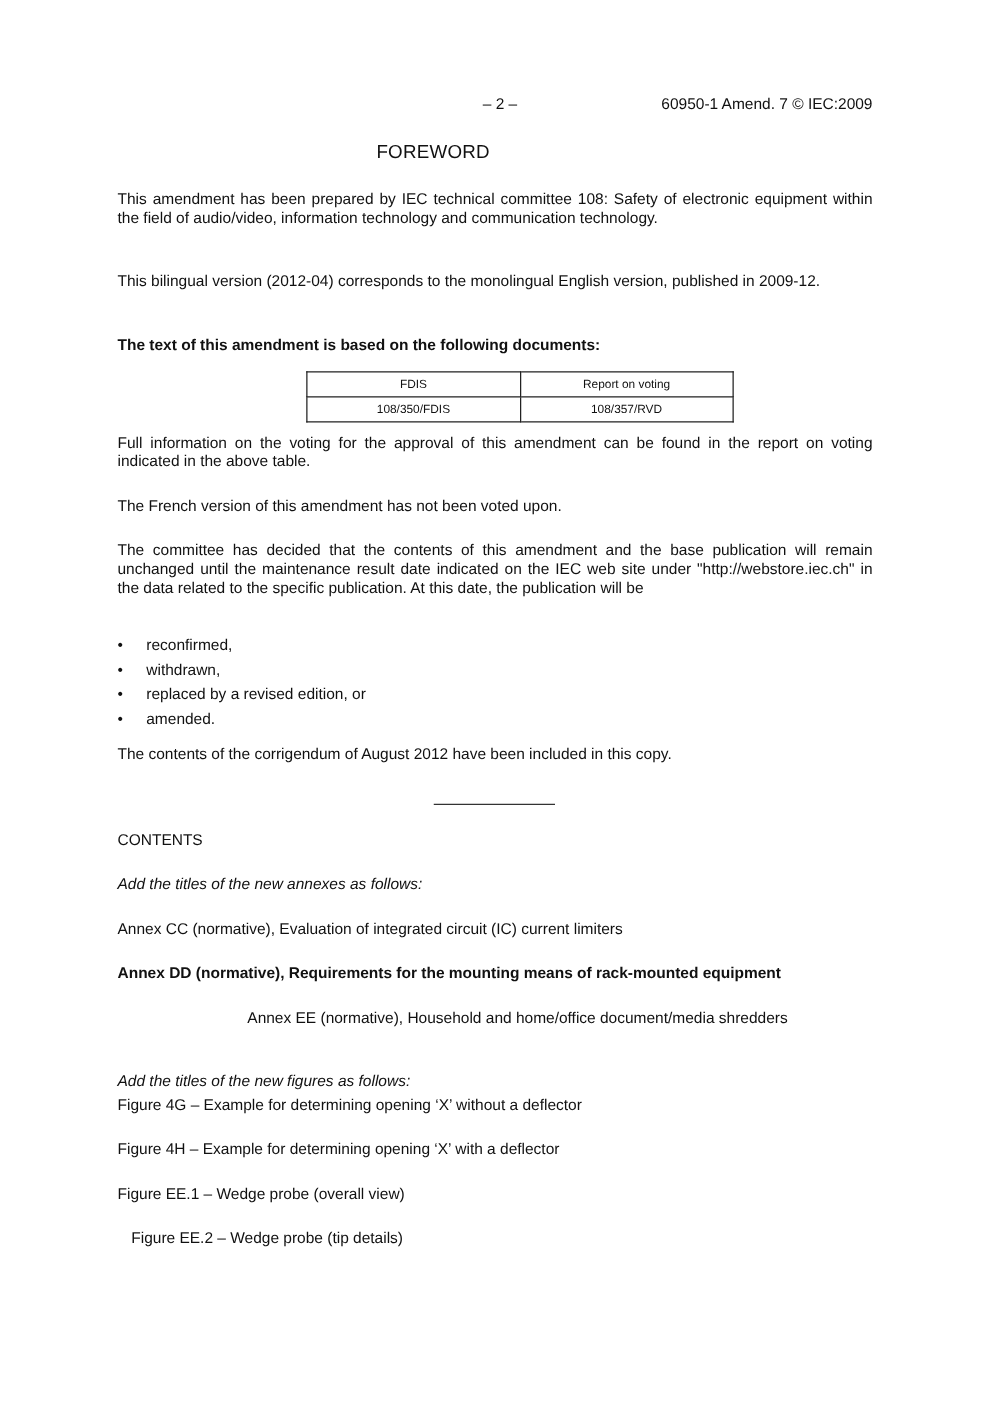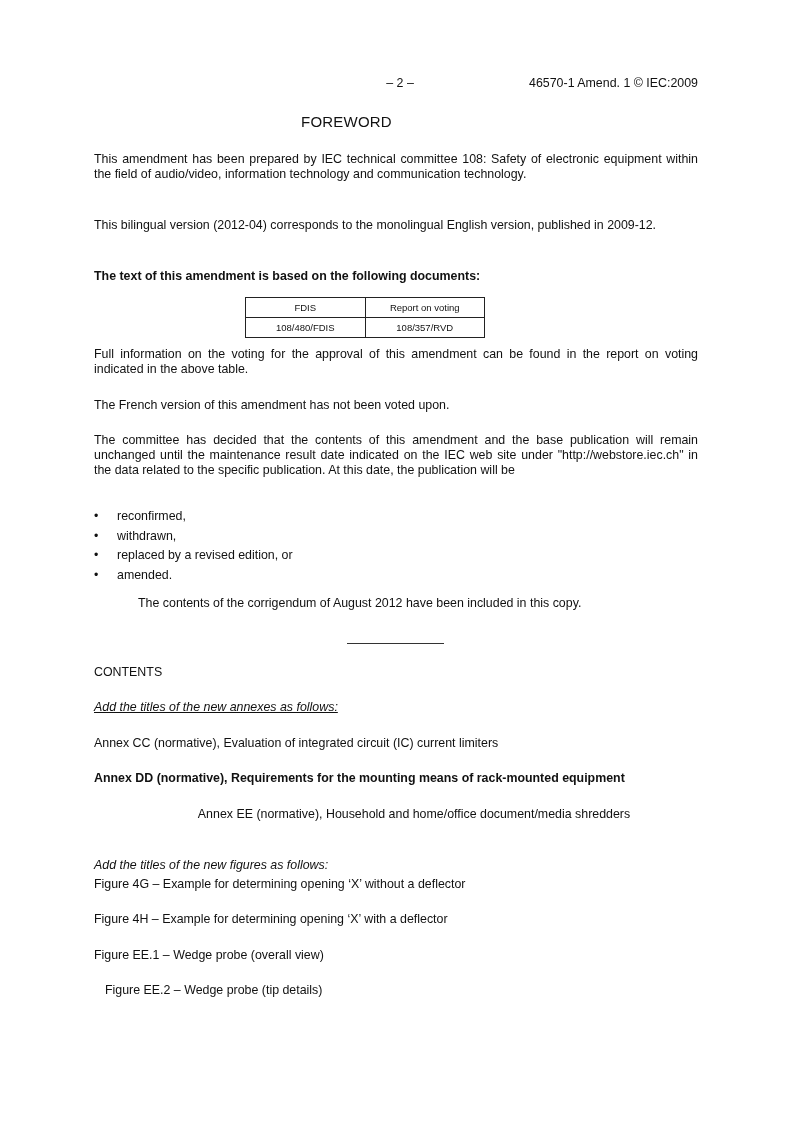--- a/index.html
+++ b/index.html
@@ -35,21 +35,21 @@
       letter-spacing: 0.2px;
     }
     .para {
       left: 94px; width: 604px;
       text-align: justify;
       text-align-last: left;
     }
     table.docs {
       position: absolute;
       left: 245px; top: 297px;
-      width: 240px;
+      width: 342px;
       border-collapse: collapse;
       font-size: 9.5px;
     }
     table.docs td {
       border: 1px solid #222;
       text-align: center;
       height: 19px;
       padding: 0;
       width: 50%;
     }
@@ -71,36 +71,36 @@
     }
     .line {
       left: 94px; width: 640px; white-space: nowrap;
     }
     .italic { font-style: italic; }
   </style>
 </head>
 <body>
 
 <div class="abs header-page">– 2 –</div>
-<div class="abs header-ref">46570-1 Amend. 1 © IEC:2009</div>
+<div class="abs header-ref">60950-1 Amend. 7 © IEC:2009</div>
 
 <div class="abs title">FOREWORD</div>
 
 <div class="abs para" style="top:152px;">This amendment has been prepared by IEC technical committee 108: Safety of electronic equipment within the field of audio/video, information technology and communication technology.</div>
 <div class="abs para" style="top:218px;">This bilingual version (2012-04) corresponds to the monolingual English version, published in 2009-12.</div>
 <div class="abs para" style="top:269px;font-weight:bold;">The text of this amendment is based on the following documents:</div>
 
 <table class="docs">
   <tbody>
       <tr>
     <td>FDIS</td>
     <td>Report on voting</td>
   </tr>
   <tr>
-    <td>108/480/FDIS</td>
+    <td>108/350/FDIS</td>
     <td>108/357/RVD</td>
   </tr>
 </tbody>
   </table>
 
 <div class="abs para" style="top:347px;">Full information on the voting for the approval of this amendment can be found in the report on voting indicated in the above table.</div>
 <div class="abs para" style="top:398px;">The French version of this amendment has not been voted upon.</div>
 <div class="abs para" style="top:433px;">The committee has decided that the contents of this amendment and the base publication will remain unchanged until the maintenance result date indicated on the IEC web site under "http://webstore.iec.ch" in the data related to the specific publication. At this date, the publication will be</div>
 
 <ul class="abs bullets">
@@ -115,26 +115,26 @@
   <li>
     <span class="dot">•</span>
     <span>replaced by a revised edition, or</span>
   </li>
   <li>
     <span class="dot">•</span>
     <span>amended.</span>
   </li>
 </ul>
 
-<div class="abs para" style="top:596px;margin-left:44px;">The contents of the corrigendum of August 2012 have been included in this copy.</div>
+<div class="abs para" style="top:596px;">The contents of the corrigendum of August 2012 have been included in this copy.</div>
 
 <div class="abs sep"></div>
 
 <div class="abs line" style="top:665px;">CONTENTS</div>
-<div class="abs line italic" style="top:700px;text-decoration:underline;">Add the titles of the new annexes as follows:</div>
+<div class="abs line italic" style="top:700px;">Add the titles of the new annexes as follows:</div>
 <div class="abs line" style="top:736px;">Annex CC (normative), Evaluation of integrated circuit (IC) current limiters</div>
 <div class="abs line" style="top:771px;font-weight:bold;">Annex DD (normative), Requirements for the mounting means of rack-mounted equipment</div>
 <div class="abs line" style="top:807px;text-align:center;">Annex EE (normative), Household and home/office document/media shredders</div>
 <div class="abs line italic" style="top:842px;margin-top:16px;">Add the titles of the new figures as follows:</div>
 <div class="abs line" style="top:877px;">Figure 4G – Example for determining opening ‘X’ without a deflector</div>
 <div class="abs line" style="top:912px;">Figure 4H – Example for determining opening ‘X’ with a deflector</div>
 <div class="abs line" style="top:948px;">Figure EE.1 – Wedge probe (overall view)</div>
 <div class="abs line" style="top:983px;margin-left:11px;">Figure EE.2 – Wedge probe (tip details)</div>
 
 </body></html>

